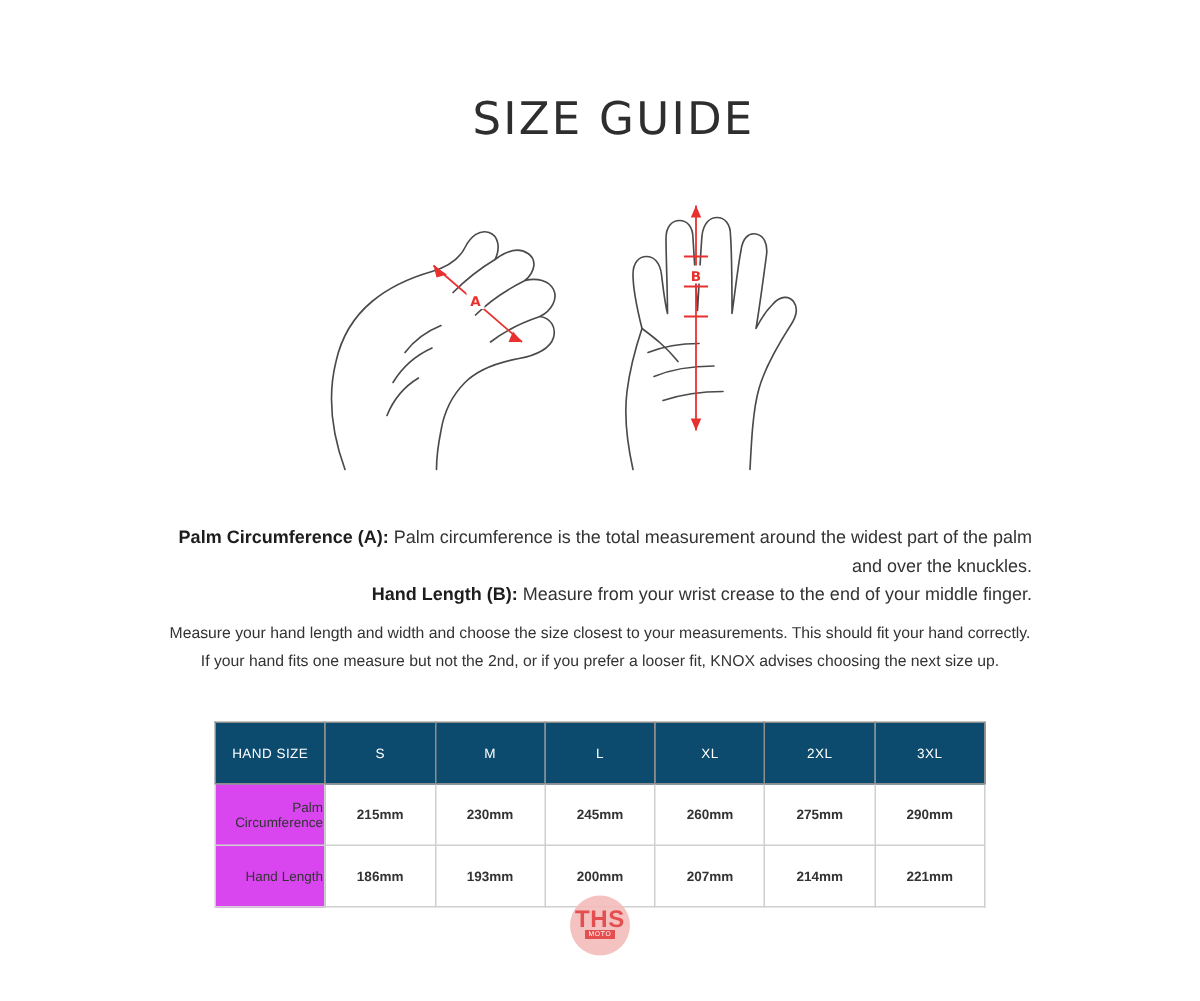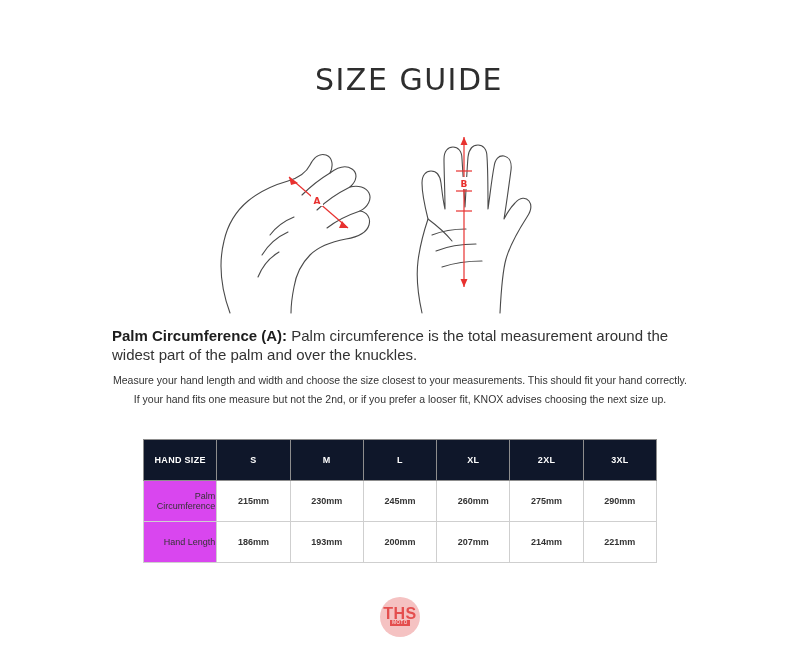--- a/index.html
+++ b/index.html
@@ -34,24 +34,24 @@
   }
   .diagram {
     width: 100%;
     height: 210px;
     margin-top: 18px;
     display: flex;
     justify-content: center;
     align-items: flex-start;
   }
   .instructions {
-    margin-top: 1px;
+    margin-top: 24px;
     padding: 0 112px;
-    text-align: left;
-    font-size: 15px;
+    text-align: right;
+    font-size: 12px;
     line-height: 19px;
     color: #333333;
   }
   .instructions .line {
     display: block;
   }
   .instructions b {
     font-weight: 700;
     color: #1d1d1d;
   }
@@ -72,23 +72,23 @@
   table.size-table th,
   table.size-table td {
     border: 1px solid #cfcfcf;
     font-size: 9px;
     text-align: center;
     height: 38px;
     font-weight: 700;
     color: #333333;
   }
   table.size-table thead th {
-    background: #0f172a;
+    background: #0c4a6e;
     color: #ffffff;
-    font-weight: 700;
+    font-weight: 400;
     font-size: 9px;
     border: 1px solid #8d8d8d;
     letter-spacing: 0.3px;
   }
   table.size-table thead th.first {
     text-align: center;
   }
   table.size-table tbody th {
     background: #d946ef;
     font-weight: 400;
@@ -184,20 +184,21 @@
         <line x1="286" y1="76" x2="302" y2="76"></line>
         <line x1="286" y1="96" x2="302" y2="96"></line>
       </g>
       <rect x="288" y="62" width="13" height="12" fill="#ffffff" stroke="none"></rect>
       <text x="294" y="72" font-family="DejaVu Sans, sans-serif" font-size="9" font-weight="bold" fill="#e8312f" text-anchor="middle">B</text>
     </svg>
   </div>
 
   <div class="instructions">
     <span class="line"><b>Palm Circumference (A):</b><span> Palm circumference is the total measurement around the widest part of the palm and over the knuckles.</span></span>
+    <span class="line"><b>Hand Length (B):</b><span> Measure from your wrist crease to the end of your middle finger.</span></span>
   </div>
 
   <div class="advice">
     <span class="line">Measure your hand length and width and choose the size closest to your measurements. This should fit your hand correctly. If your hand</span>
     <span class="line">fits one measure but not the 2nd, or if you prefer a looser fit, KNOX advises choosing the next size up.</span>
   </div>
 
   <table class="size-table">
     <thead>
       <tr>

